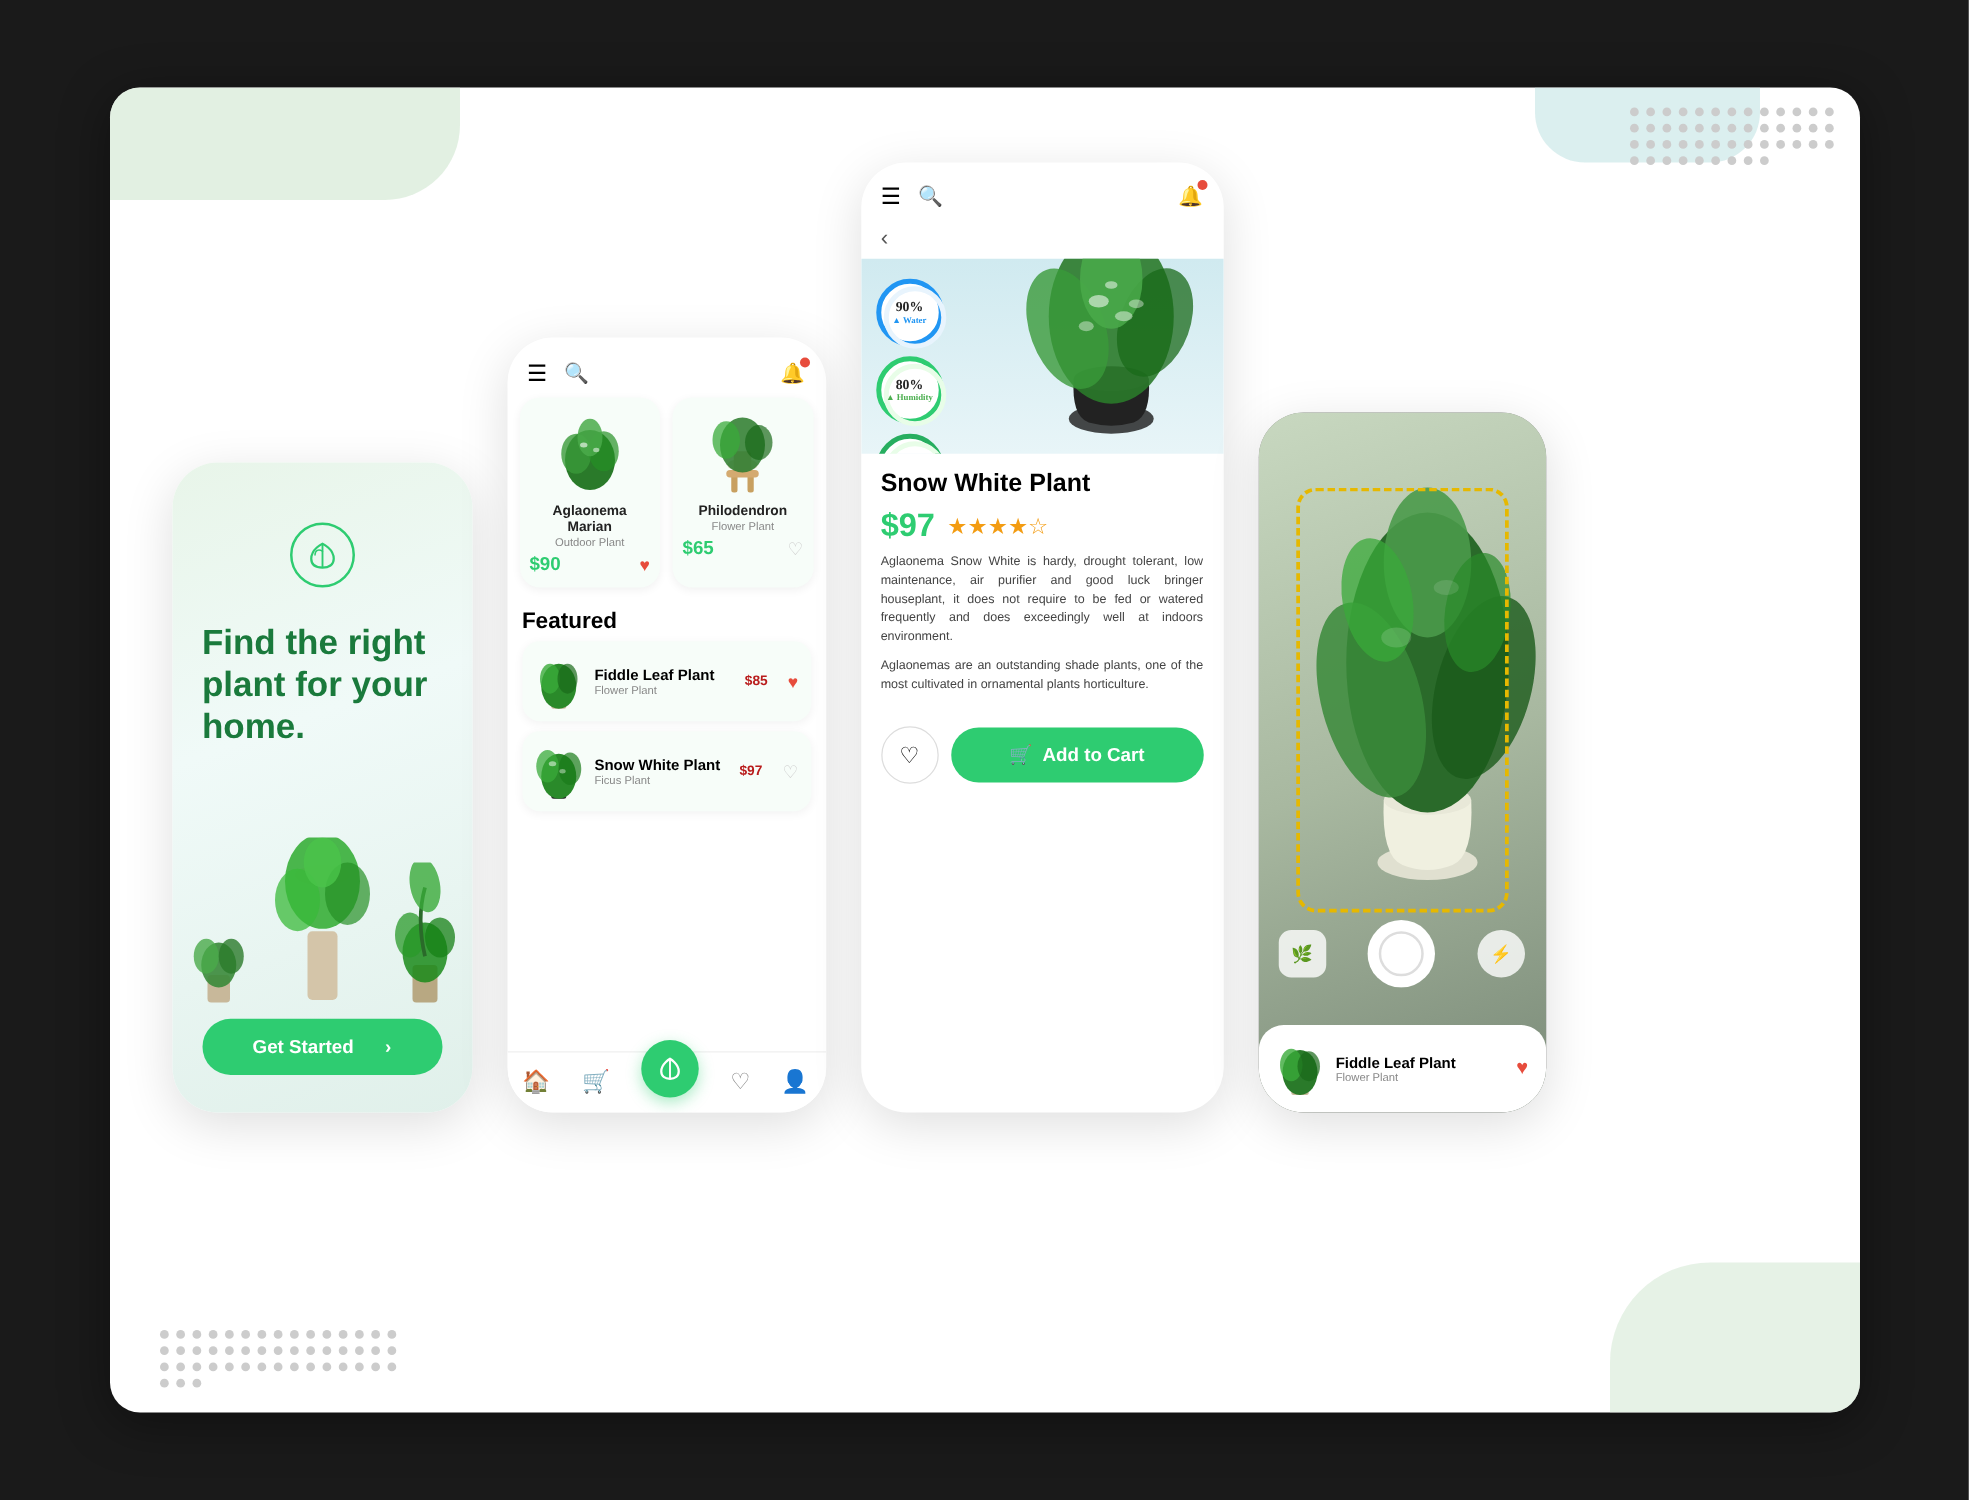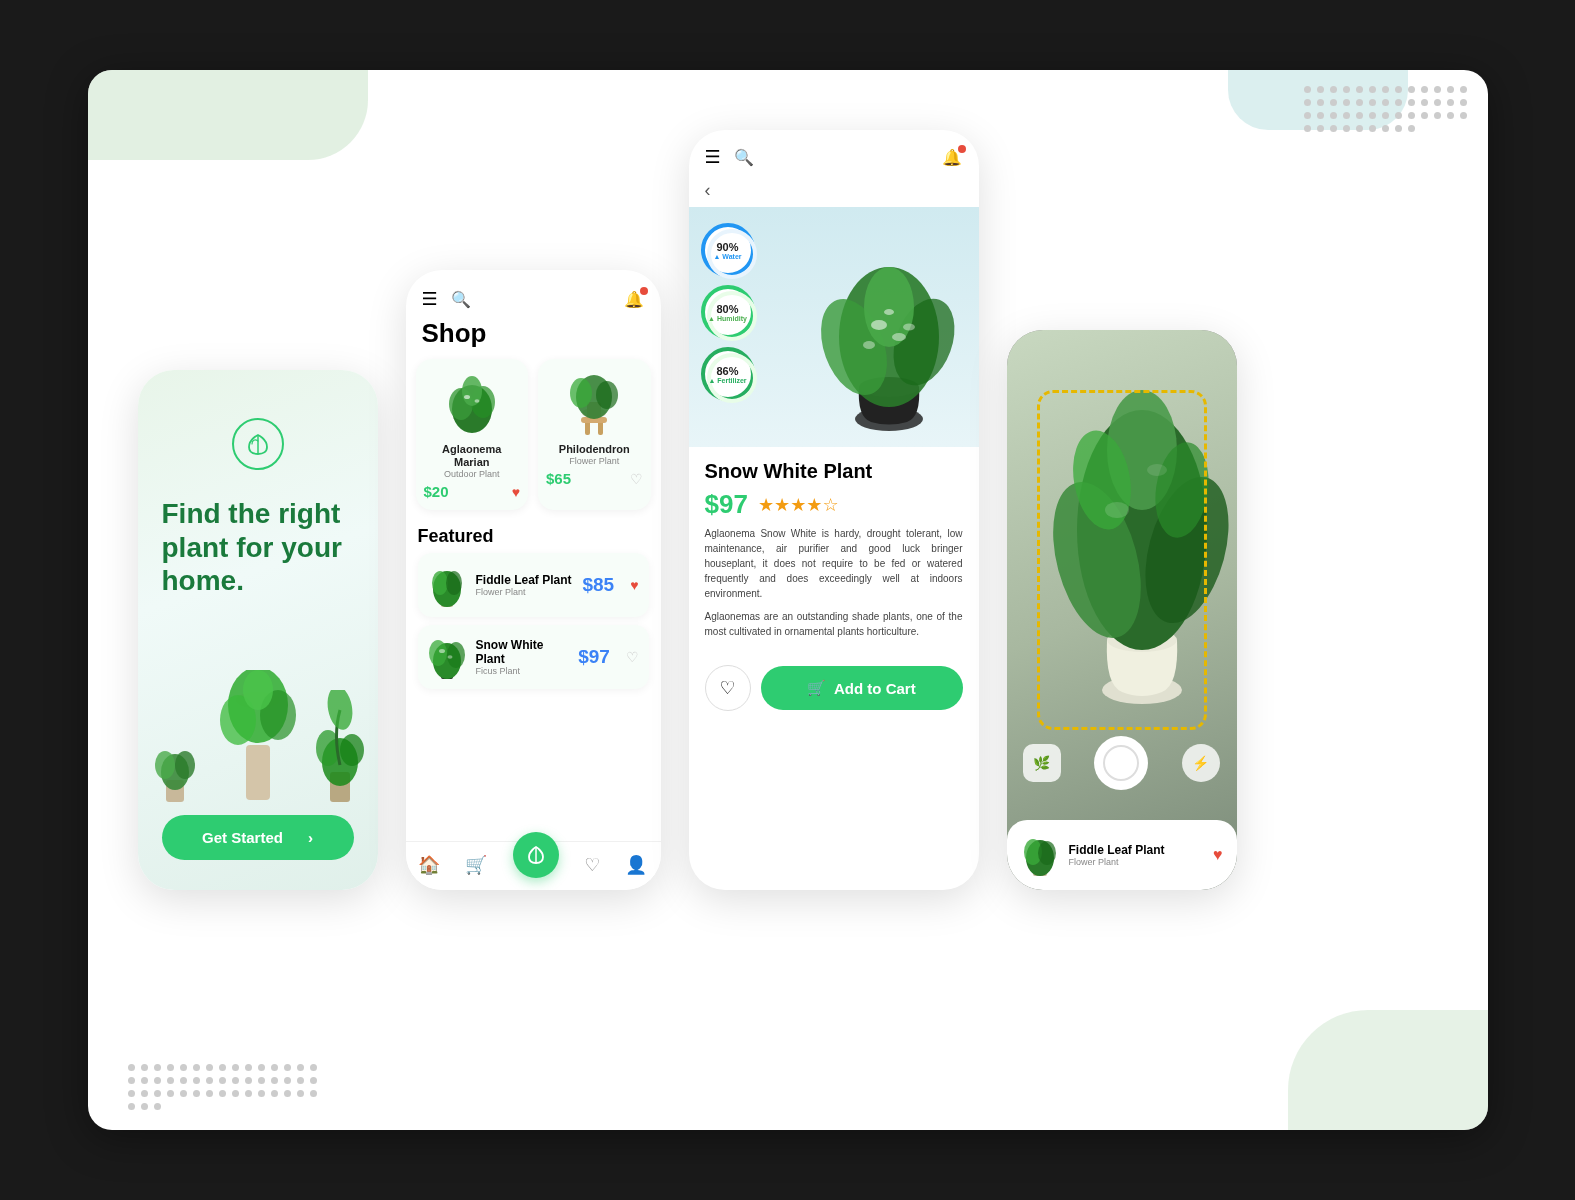--- a/index.html
+++ b/index.html
@@ -120,21 +120,21 @@
     .featured-title { font-size: 18px; font-weight: 800; margin-bottom: 6px; }
     .featured-item {
       display: flex; align-items: center; gap: 10px;
       background: #f7fdf9; border-radius: 14px;
       padding: 8px 10px; margin-bottom: 8px;
       box-shadow: 0 2px 8px rgba(0,0,0,0.05);
     }
     .featured-item-info { flex: 1; }
     .featured-item-name { font-size: 12px; font-weight: 700; }
     .featured-item-type { font-size: 9px; color: #888; }
-    .featured-item-price { font-size: 19px; font-weight: 800; color: #3b82f6; margin-left: auto; }
+    .featured-item-price { font-size: 11px; font-weight: 800; color: #b91c1c; margin-left: auto; }
     .bottom-nav {
       position: absolute; bottom: 0; left: 0; right: 0;
       background: #fff; border-top: 1px solid #f0f0f0;
       padding: 10px 0 12px;
       display: flex; justify-content: space-around; align-items: center;
     }
     .nav-fab {
       width: 46px; height: 46px; background: #2ecc71; border-radius: 50%;
       display: flex; align-items: center; justify-content: center;
       margin-top: -20px; box-shadow: 0 4px 12px rgba(46,204,113,0.4);
@@ -145,21 +145,21 @@
       width: 290px;
       height: 760px;
     }
     .phone3-header {
       padding: 16px 16px 8px;
       display: flex; align-items: center; justify-content: space-between;
     }
     .phone3-hero {
       position: relative;
       background: linear-gradient(180deg, #d0eaf0 0%, #e8f5f8 100%);
-      height: 240px; overflow: hidden;
+      height: 156px; overflow: hidden; font-family: Liberation Serif, serif;
     }
     .stat-circles {
       position: absolute; left: 12px; top: 16px;
       display: flex; flex-direction: column; gap: 8px;
     }
     .stat-circle {
       width: 54px; height: 54px;
       border-radius: 50%;
       border: 4px solid #2196F3;
       display: flex; flex-direction: column;
@@ -408,40 +408,39 @@
         <div class="phone2-header-left">
           <span style="font-size:18px;cursor:pointer;">☰</span>
           <span style="font-size:16px;cursor:pointer;">🔍</span>
         </div>
         <div class="notif-badge">
           <span style="font-size:16px;">🔔</span>
           <span class="notif-dot"></span>
         </div>
       </div>
 
-      <div class="shop-title">Shop</div>
 
       <div class="product-cards-row">
 
         <div class="product-card">
           <svg width="70" height="70" viewBox="0 0 70 70">
             <ellipse cx="35" cy="55" rx="14" ry="6" fill="#d4c5a9" opacity="0.6"></ellipse>
             <rect x="28" y="46" width="14" height="16" rx="3" fill="#c8b89a"></rect>
             <ellipse cx="35" cy="40" rx="20" ry="24" fill="#2a7a2a"></ellipse>
             <ellipse cx="24" cy="35" rx="12" ry="16" fill="#3a9a3a" opacity="0.8"></ellipse>
             <ellipse cx="46" cy="33" rx="12" ry="16" fill="#259025" opacity="0.7"></ellipse>
             <ellipse cx="35" cy="22" rx="10" ry="15" fill="#4aaa4a" opacity="0.85"></ellipse>
 
             <ellipse cx="30" cy="28" rx="3" ry="2" fill="#fff" opacity="0.6"></ellipse>
             <ellipse cx="40" cy="32" rx="2.5" ry="1.8" fill="#fff" opacity="0.5"></ellipse>
           </svg>
           <div class="product-name">Aglaonema Marian</div>
           <div class="product-type">Outdoor Plant</div>
           <div style="display:flex;justify-content:space-between;align-items:center;margin-top:4px">
-            <span class="product-price">$20</span>
+            <span class="product-price">$90</span>
             <span class="heart-icon">♥</span>
           </div>
         </div>
 
         <div class="product-card">
           <svg width="70" height="70" viewBox="0 0 70 70">
 
             <rect x="26" y="50" width="5" height="16" rx="2" fill="#c8a060"></rect>
             <rect x="39" y="50" width="5" height="16" rx="2" fill="#c8a060"></rect>
             <rect x="22" y="48" width="26" height="6" rx="3" fill="#d4aa70"></rect>

